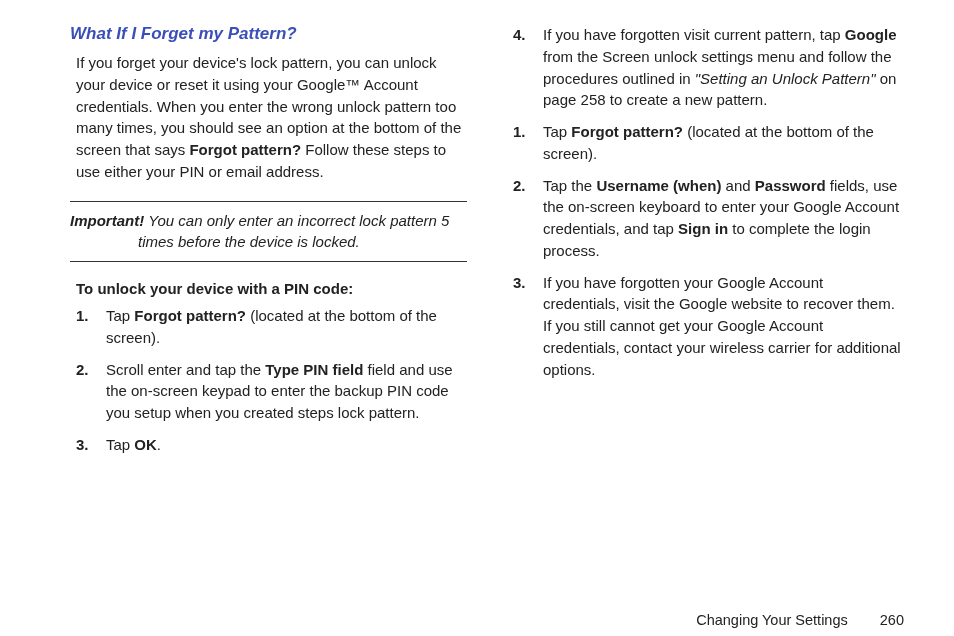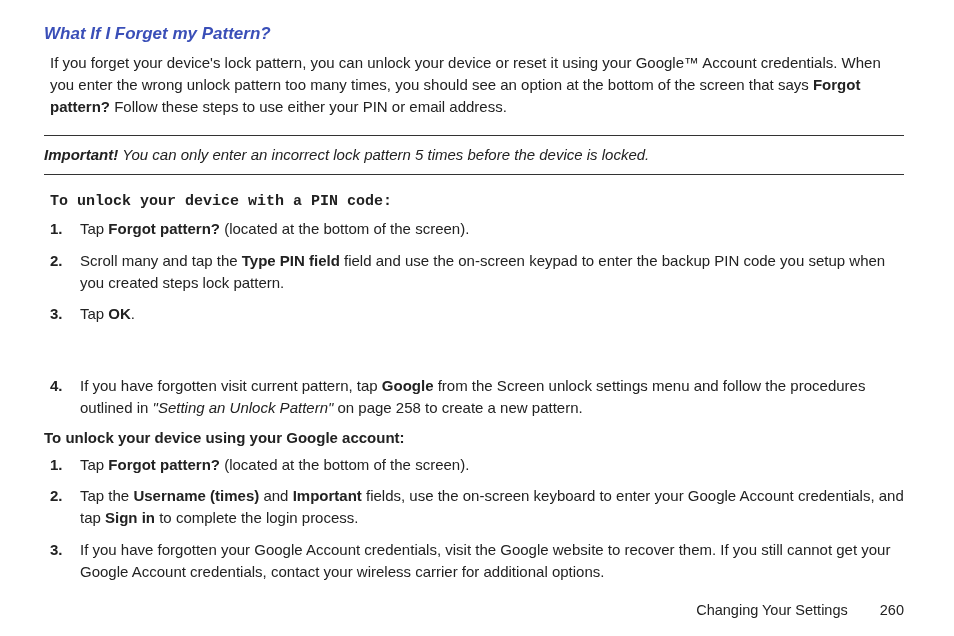--- a/index.html
+++ b/index.html
@@ -7,23 +7,22 @@
       width: 954px;
       height: 636px;
       font-family: Arial, Helvetica, sans-serif;
       font-size: 15px;
       color: #222;
       background: #fff;
       position: relative;
     }
     .page {
       display: flex;
-      padding: 24px 50px 10px 44px;
+      padding: 24px 50px 10px 70px;
       gap: 40px;
-      flex-direction: column;
     }
     .col {
       flex: 1;
       min-width: 0;
     }
     .section-heading {
       color: #3a4fb8;
       font-weight: bold;
       font-style: italic;
       font-size: 17px;
@@ -42,21 +41,20 @@
       line-height: 1.45;
     }
     .important-block .body {
       padding-left: 68px;
       text-indent: -68px;
       font-style: italic;
     }
     .subheading {
       font-weight: bold;
       margin: 2px 0 8px 6px;
-      font-family: Liberation Mono, monospace;
     }
     .subheading-b {
       font-weight: bold;
       margin: 6px 0 8px 0;
     }
     ol.steps {
       list-style: none;
       padding-left: 6px;
     }
     ol.steps li {
@@ -70,21 +68,21 @@
       width: 30px;
       flex-shrink: 0;
     }
     ol.steps li .txt {
       flex: 1;
     }
     .b { font-weight: bold; }
     .i { font-style: italic; }
     .footer {
       position: absolute;
-      bottom: 18px;
+      bottom: 8px;
       right: 50px;
       font-size: 14.5px;
     }
     .footer .pn { margin-left: 28px; }
   </style>
 </head>
 <body>
 
 <div class="page">
   <div class="col">
@@ -107,21 +105,21 @@
     <ol class="steps">
       <li>
         <span class="num">1.</span>
         <span class="txt">
           <span>Tap </span><span class="b">Forgot pattern?</span><span> (located at the bottom of the screen).</span>
         </span>
       </li>
       <li>
         <span class="num">2.</span>
         <span class="txt">
-          <span>Scroll many and tap the </span><span class="b">Type PIN field</span><span> field and use the on-screen keypad to enter the backup PIN code you setup when you created steps lock pattern.</span>
+          <span>Scroll enter and tap the </span><span class="b">Type PIN field</span><span> field and use the on-screen keypad to enter the backup PIN code you setup when you created steps lock pattern.</span>
         </span>
       </li>
       <li>
         <span class="num">3.</span>
         <span class="txt">
           <span>Tap </span><span class="b">OK</span><span>.</span>
         </span>
       </li>
     </ol>
 
@@ -131,33 +129,32 @@
 
     <ol class="steps">
       <li>
         <span class="num">4.</span>
         <span class="txt">
           <span>If you have forgotten visit current pattern, tap </span><span class="b">Google</span><span> from the Screen unlock settings menu and follow the procedures outlined in </span><span class="i">"Setting an Unlock Pattern"</span><span> on page 258 to create a new pattern.</span>
         </span>
       </li>
     </ol>
 
-    <div class="subheading-b">To unlock your device using your Google account:</div>
 
     <ol class="steps">
       <li>
         <span class="num">1.</span>
         <span class="txt">
           <span>Tap </span><span class="b">Forgot pattern?</span><span> (located at the bottom of the screen).</span>
         </span>
       </li>
       <li>
         <span class="num">2.</span>
         <span class="txt">
-          <span>Tap the </span><span class="b">Username (times)</span><span> and </span><span class="b">Important</span><span> fields, use the on-screen keyboard to enter your Google Account credentials, and tap </span><span class="b">Sign in</span><span> to complete the login process.</span>
+          <span>Tap the </span><span class="b">Username (when)</span><span> and </span><span class="b">Password</span><span> fields, use the on-screen keyboard to enter your Google Account credentials, and tap </span><span class="b">Sign in</span><span> to complete the login process.</span>
         </span>
       </li>
       <li>
         <span class="num">3.</span>
         <span class="txt">
           <span>If you have forgotten your Google Account credentials, visit the Google website to recover them. If you still cannot get your Google Account credentials, contact your wireless carrier for additional options.</span>
         </span>
       </li>
     </ol>
 

